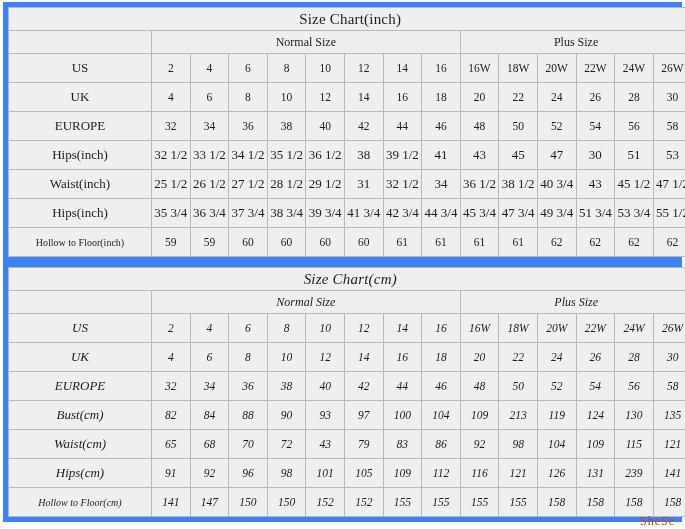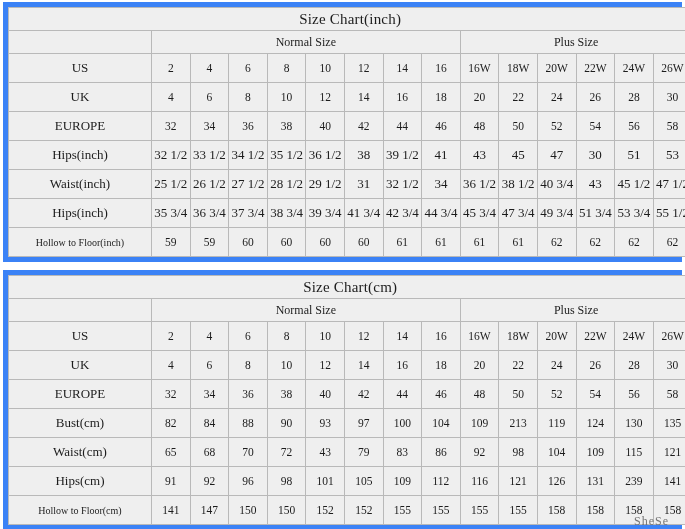--- a/index.html
+++ b/index.html
@@ -22,21 +22,22 @@
     box-sizing: border-box;
   }
   .chart-block {
     width: 679px;
     margin: 2px auto 0 auto;
     border: 5px solid #3b82f6;
     box-sizing: border-box;
     background: #737373;
   }
   .chart-block.second {
-    margin-top: 8px;
+    margin-top: 0;
+    font-style: italic;
   }
   table.size-table {
     border-collapse: collapse;
     width: 100%;
     table-layout: fixed;
     background: #efefef;
   }
   table.size-table td, table.size-table th {
     border: 1px solid #b9b9b9;
     text-align: center;
@@ -66,24 +67,24 @@
     font-size: 11.5px;
     height: 28px;
   }
   .cell.small {
     font-size: 13px;
   }
   .col-label { width: 143px; }
   .col-data { width: 38.6px; }
   .watermark {
     position: absolute;
-    right: 16px;
+    right: 10px;
     bottom: 2px;
     font-size: 12px;
-    color: #737373;
+    color: #c2410c;
     font-family: "Liberation Serif", serif;
     letter-spacing: 1px;
     user-select: none;
   }
 </style>
 </head>
 <body>
 
 <div class="page">
 

